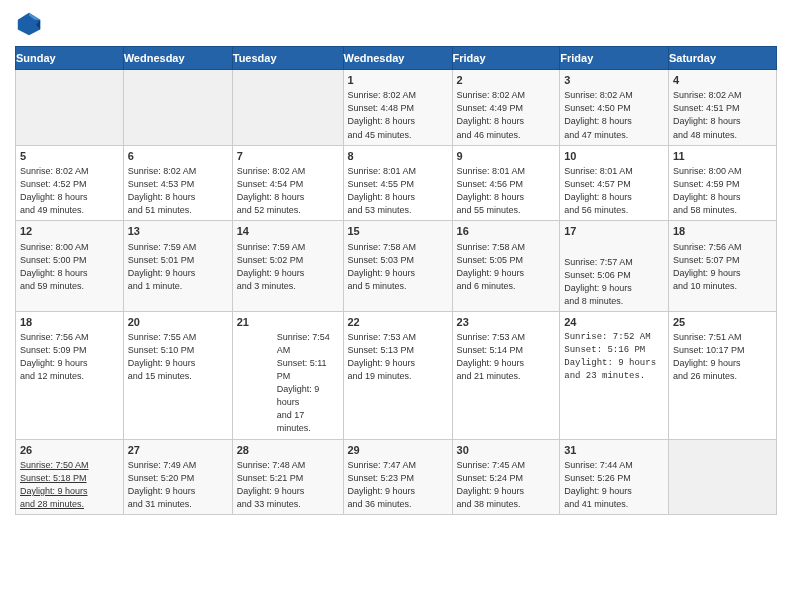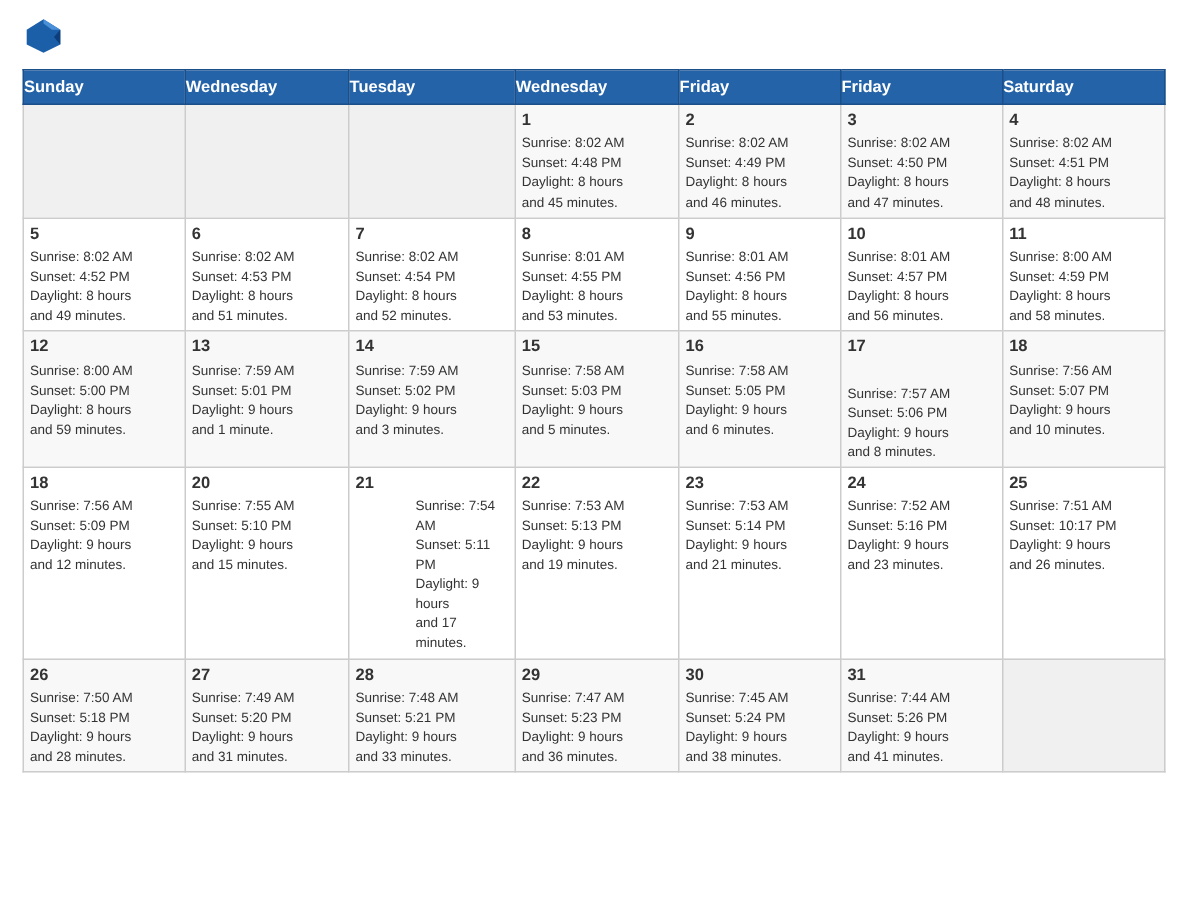--- a/index.html
+++ b/index.html
@@ -290,37 +290,37 @@
           </td>
           <td>
             <span class="day-number">23</span>
             <div class="day-info" style="white-space: pre-line;">Sunrise: 7:53 AM
 Sunset: 5:14 PM
 Daylight: 9 hours
 and 21 minutes.</div>
           </td>
           <td>
             <span class="day-number">24</span>
-            <div class="day-info" style="white-space: pre-line;">Sunrise: 7:52 AM
+            <div class="day-info" style="white-space: pre-line; font-family: Liberation Mono, monospace;">Sunrise: 7:52 AM
 Sunset: 5:16 PM
 Daylight: 9 hours
 and 23 minutes.</div>
           </td>
           <td>
             <span class="day-number">25</span>
             <div class="day-info" style="white-space: pre-line;">Sunrise: 7:51 AM
 Sunset: 10:17 PM
 Daylight: 9 hours
 and 26 minutes.</div>
           </td>
         </tr>
         <tr>
           <td>
             <span class="day-number">26</span>
-            <div class="day-info" style="white-space: pre-line;">Sunrise: 7:50 AM
+            <div class="day-info" style="white-space: pre-line; text-decoration: underline;">Sunrise: 7:50 AM
 Sunset: 5:18 PM
 Daylight: 9 hours
 and 28 minutes.</div>
           </td>
           <td>
             <span class="day-number">27</span>
             <div class="day-info" style="white-space: pre-line;">Sunrise: 7:49 AM
 Sunset: 5:20 PM
 Daylight: 9 hours
 and 31 minutes.</div>

